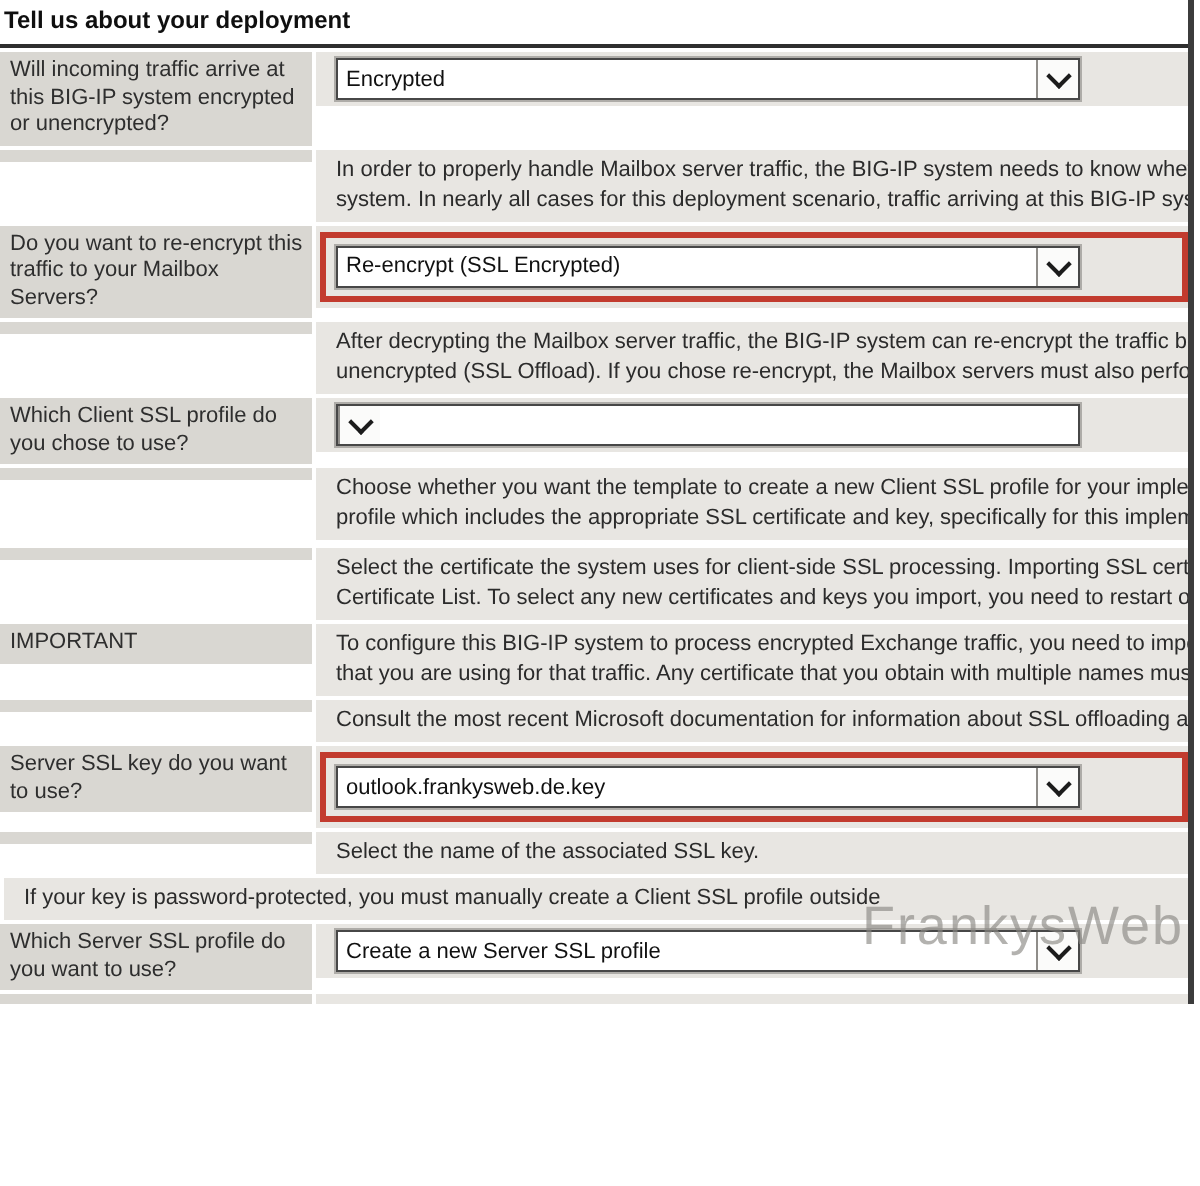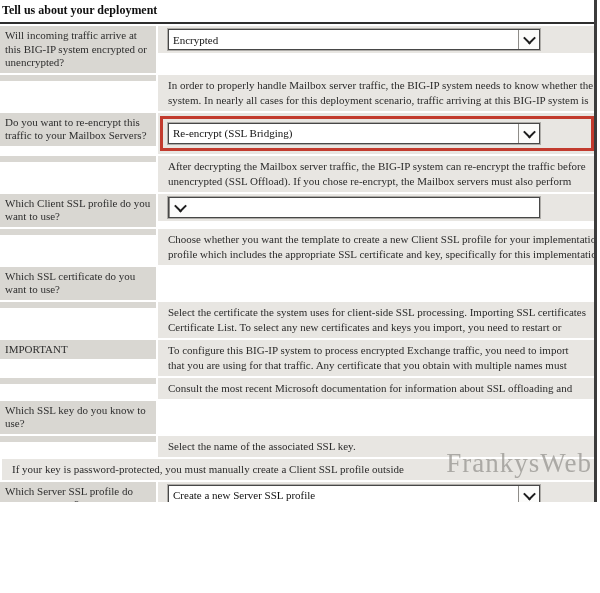--- a/index.html
+++ b/index.html
@@ -1,20 +1,20 @@
 <!DOCTYPE html>
 <html><head>
 <meta charset="utf-8">
 <style>
   html,body{margin:0;padding:0;background:#fff;}
   .page{
     position:relative;
     width:600px;height:502px;
     background:#fff;
-    font-family:Liberation Serif, serif;
+    font-family:Liberation Sans, sans-serif;
     overflow:hidden;
     box-sizing:border-box;
   }
   .right-border{
     position:absolute;right:3px;top:0;bottom:0;width:3px;
     background:#3c3c3c;
   }
   .title-bar{
     height:19px;
     padding:3px 0 0 2px;
@@ -115,54 +115,53 @@
         <div class="cell-content">
           <div class="help-line">In order to properly handle Mailbox server traffic, the BIG-IP system needs to know whether the</div>
           <div class="help-line">system. In nearly all cases for this deployment scenario, traffic arriving at this BIG-IP system is</div>
         </div>
       </div>
       <div class="row">
         <div class="cell-label">Do you want to re-encrypt this traffic to your Mailbox Servers?</div>
         <div class="cell-content">
           <div class="hl">
             <div class="selectbox">
-              <span class="sel-txt">Re-encrypt (SSL Bridging)</span>
+              <span class="sel-txt">Re-encrypt (SSL Encrypted)</span>
               <span class="arrow-seg">
                 <span class="chev"></span>
               </span>
             </div>
           </div>
         </div>
       </div>
       <div class="row">
         <div class="cell-label"></div>
         <div class="cell-content">
           <div class="help-line">After decrypting the Mailbox server traffic, the BIG-IP system can re-encrypt the traffic before</div>
           <div class="help-line">unencrypted (SSL Offload). If you chose re-encrypt, the Mailbox servers must also perform</div>
         </div>
       </div>
       <div class="row">
-        <div class="cell-label">Which Client SSL profile do you want to use?</div>
+        <div class="cell-label">Which Client SSL profile do you chose to use?</div>
         <div class="cell-content">
           <div class="selectbox">
             <span class="arrow-seg">
               <span class="chev"></span>
             </span>
           </div>
         </div>
       </div>
       <div class="row">
         <div class="cell-label"></div>
         <div class="cell-content">
           <div class="help-line">Choose whether you want the template to create a new Client SSL profile for your implementation</div>
           <div class="help-line">profile which includes the appropriate SSL certificate and key, specifically for this implementation</div>
         </div>
       </div>
       <div class="row">
-        <div class="cell-label">Which SSL certificate do you want to use?</div>
       </div>
       <div class="row">
         <div class="cell-label"></div>
         <div class="cell-content">
           <div class="help-line">Select the certificate the system uses for client-side SSL processing. Importing SSL certificates</div>
           <div class="help-line">Certificate List. To select any new certificates and keys you import, you need to restart or</div>
         </div>
       </div>
       <div class="row">
         <div class="cell-label">IMPORTANT</div>
@@ -171,21 +170,31 @@
           <div class="help-line">that you are using for that traffic. Any certificate that you obtain with multiple names must</div>
         </div>
       </div>
       <div class="row">
         <div class="cell-label"></div>
         <div class="cell-content">
           <div class="help-line">Consult the most recent Microsoft documentation for information about SSL offloading and</div>
         </div>
       </div>
       <div class="row">
-        <div class="cell-label">Which SSL key do you know to use?</div>
+        <div class="cell-label">Server SSL key do you want to use?</div>
+        <div class="cell-content">
+          <div class="hl">
+            <div class="selectbox">
+              <span class="sel-txt">outlook.frankysweb.de.key</span>
+              <span class="arrow-seg">
+                <span class="chev"></span>
+              </span>
+            </div>
+          </div>
+        </div>
       </div>
       <div class="row">
         <div class="cell-label"></div>
         <div class="cell-content">
           <div class="help-line">Select the name of the associated SSL key.</div>
         </div>
       </div>
       <div class="row">
         <div class="cell-content">
           <div class="help-line">If your key is password-protected, you must manually create a Client SSL profile outside</div>

